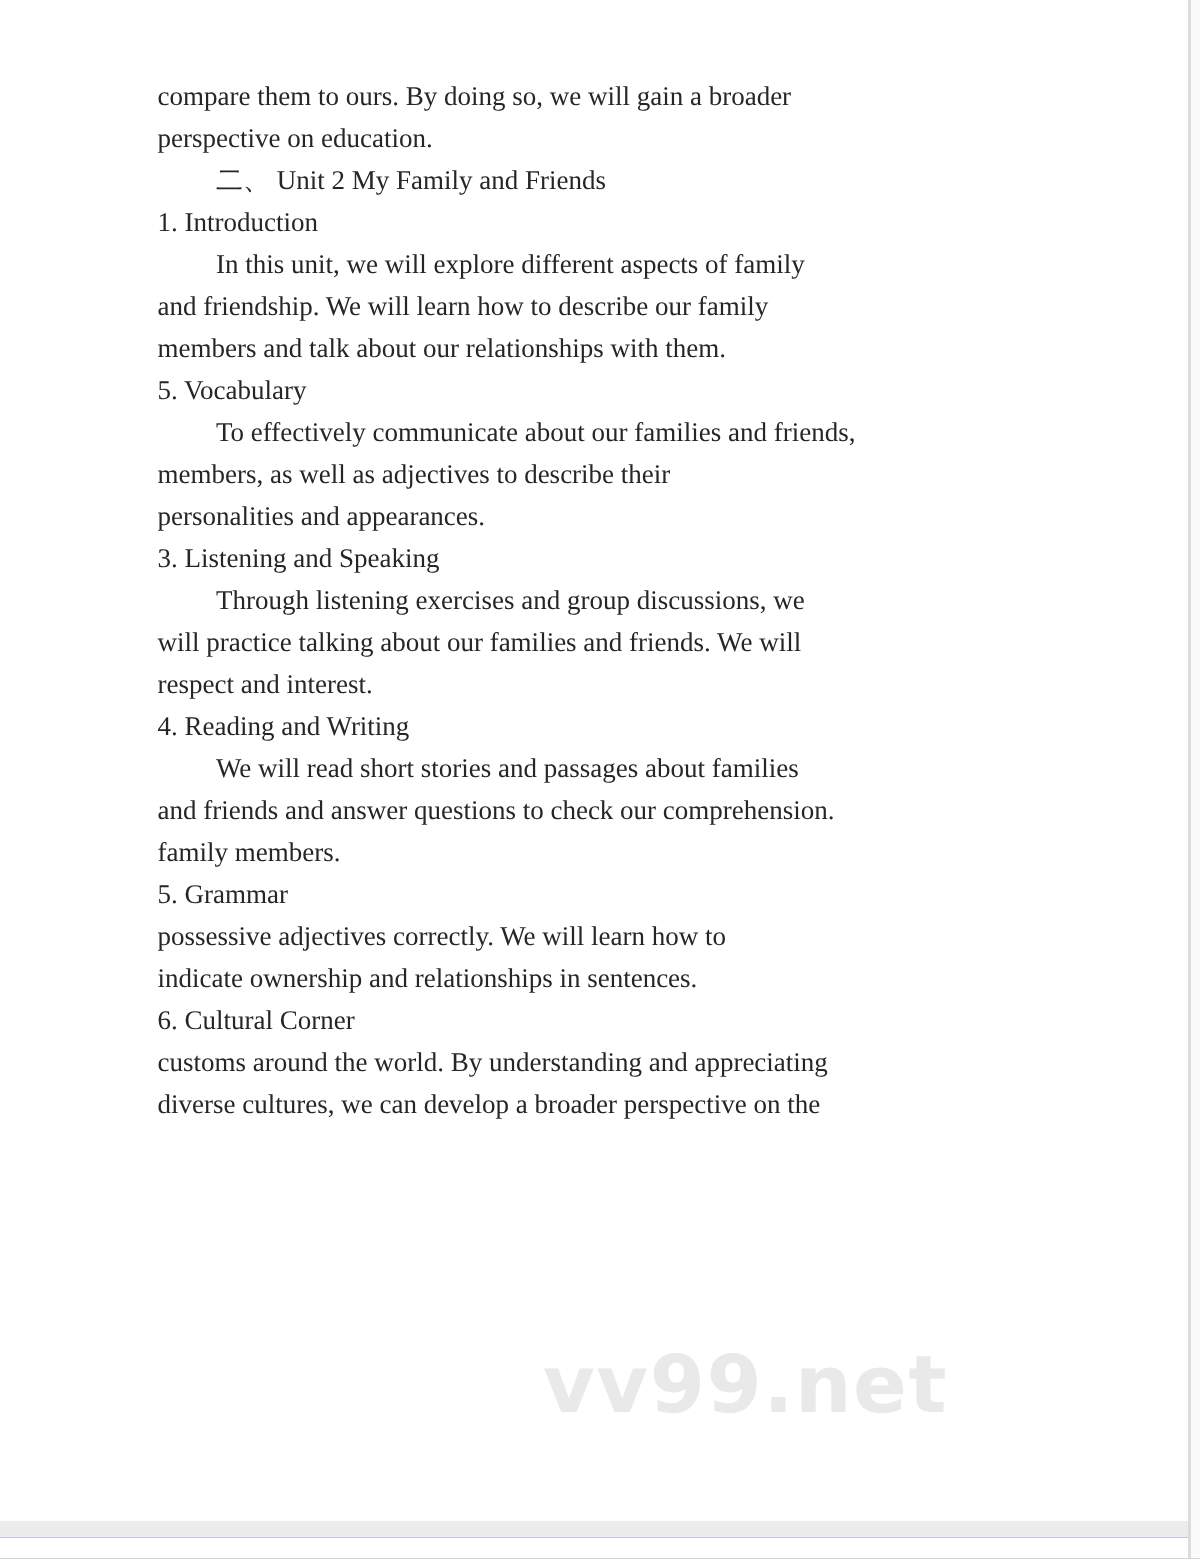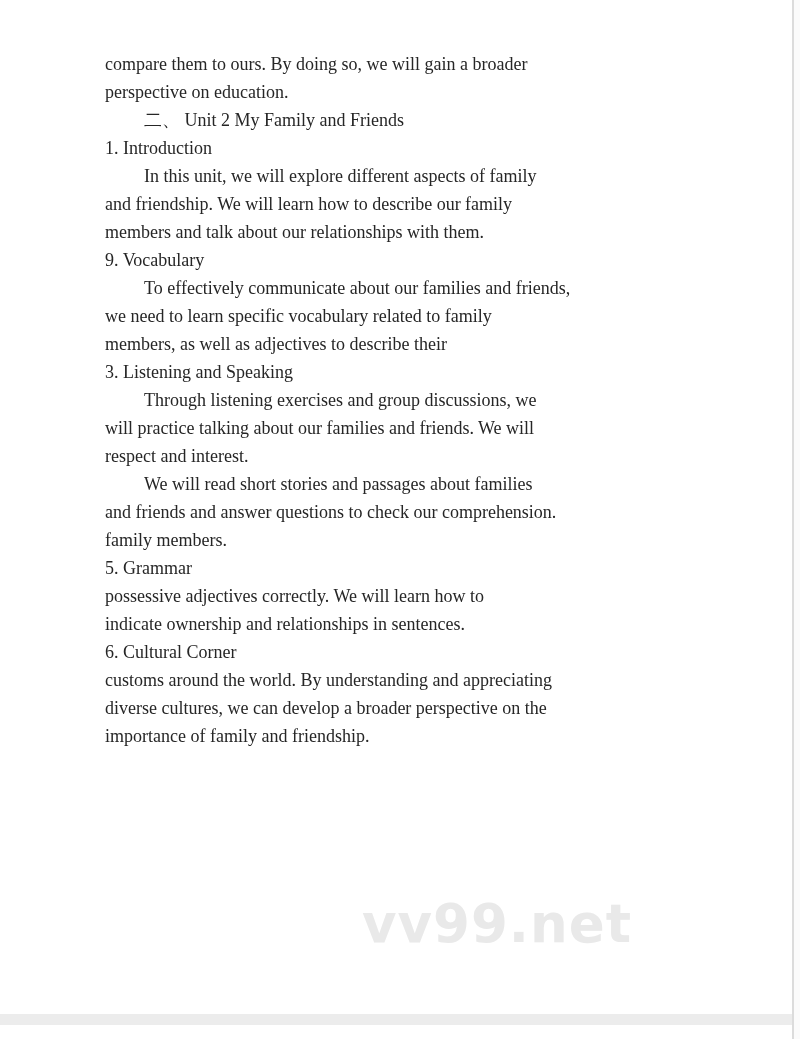--- a/index.html
+++ b/index.html
@@ -96,38 +96,38 @@
   <div class="page">
 
     <div class="text-block">
       <div class="line">compare them to ours. By doing so, we will gain a broader</div>
       <div class="line">perspective on education.</div>
       <div class="line indent">二、 Unit 2 My Family and Friends</div>
       <div class="line">1. Introduction</div>
       <div class="line indent">In this unit, we will explore different aspects of family</div>
       <div class="line">and friendship. We will learn how to describe our family</div>
       <div class="line">members and talk about our relationships with them.</div>
-      <div class="line">9. Vocabulary</div>
+      <div class="line">5. Vocabulary</div>
       <div class="line indent">To effectively communicate about our families and friends,</div>
-      <div class="line">we need to learn specific vocabulary related to family</div>
       <div class="line">members, as well as adjectives to describe their</div>
+      <div class="line">personalities and appearances.</div>
       <div class="line">3. Listening and Speaking</div>
       <div class="line indent">Through listening exercises and group discussions, we</div>
       <div class="line">will practice talking about our families and friends. We will</div>
       <div class="line">respect and interest.</div>
+      <div class="line">4. Reading and Writing</div>
       <div class="line indent">We will read short stories and passages about families</div>
       <div class="line">and friends and answer questions to check our comprehension.</div>
       <div class="line">family members.</div>
       <div class="line">5. Grammar</div>
       <div class="line">possessive adjectives correctly. We will learn how to</div>
       <div class="line">indicate ownership and relationships in sentences.</div>
       <div class="line">6. Cultural Corner</div>
       <div class="line">customs around the world. By understanding and appreciating</div>
       <div class="line">diverse cultures, we can develop a broader perspective on the</div>
-      <div class="line">importance of family and friendship.</div>
     </div>
 
     <div class="watermark">vv99.net</div>
 
   </div>
 
   <div class="page-gap"></div>
   <div class="next-page"></div>
   <div class="right-gutter"></div>
   <div class="right-edge"></div>

